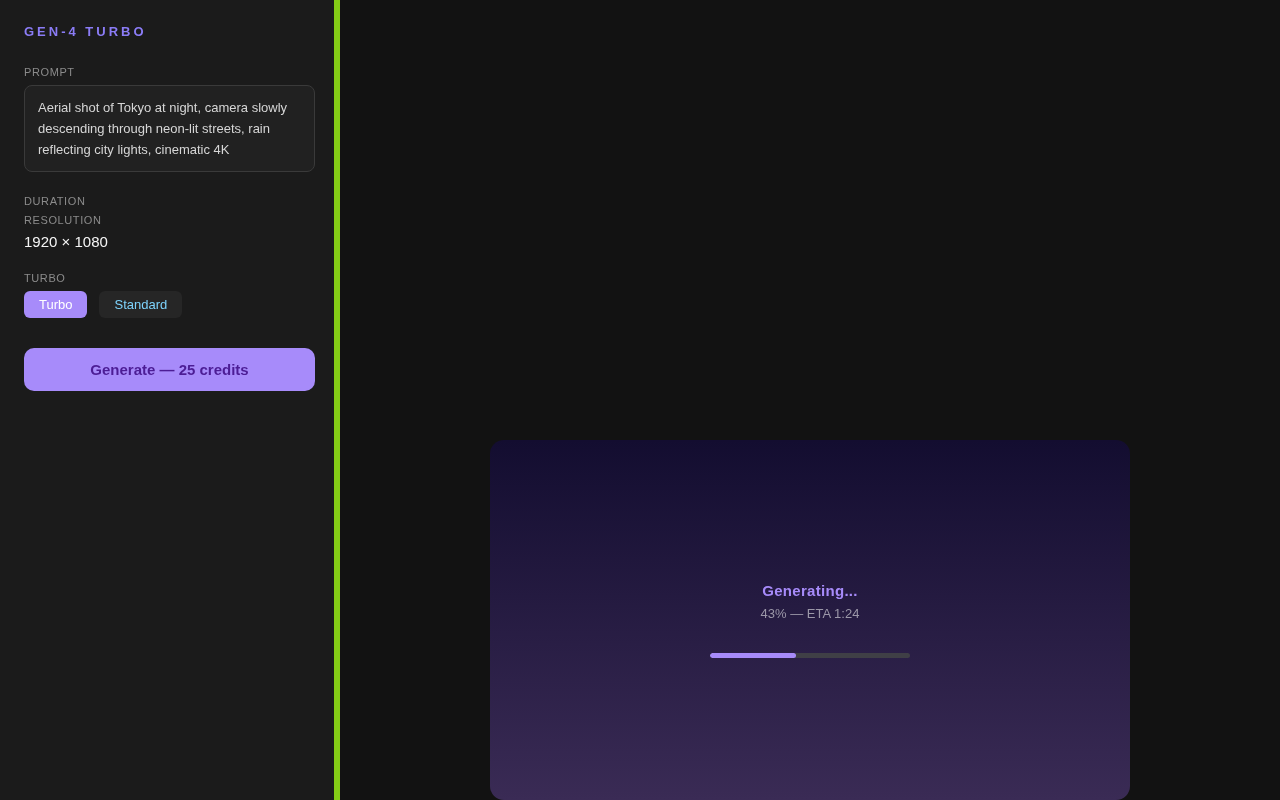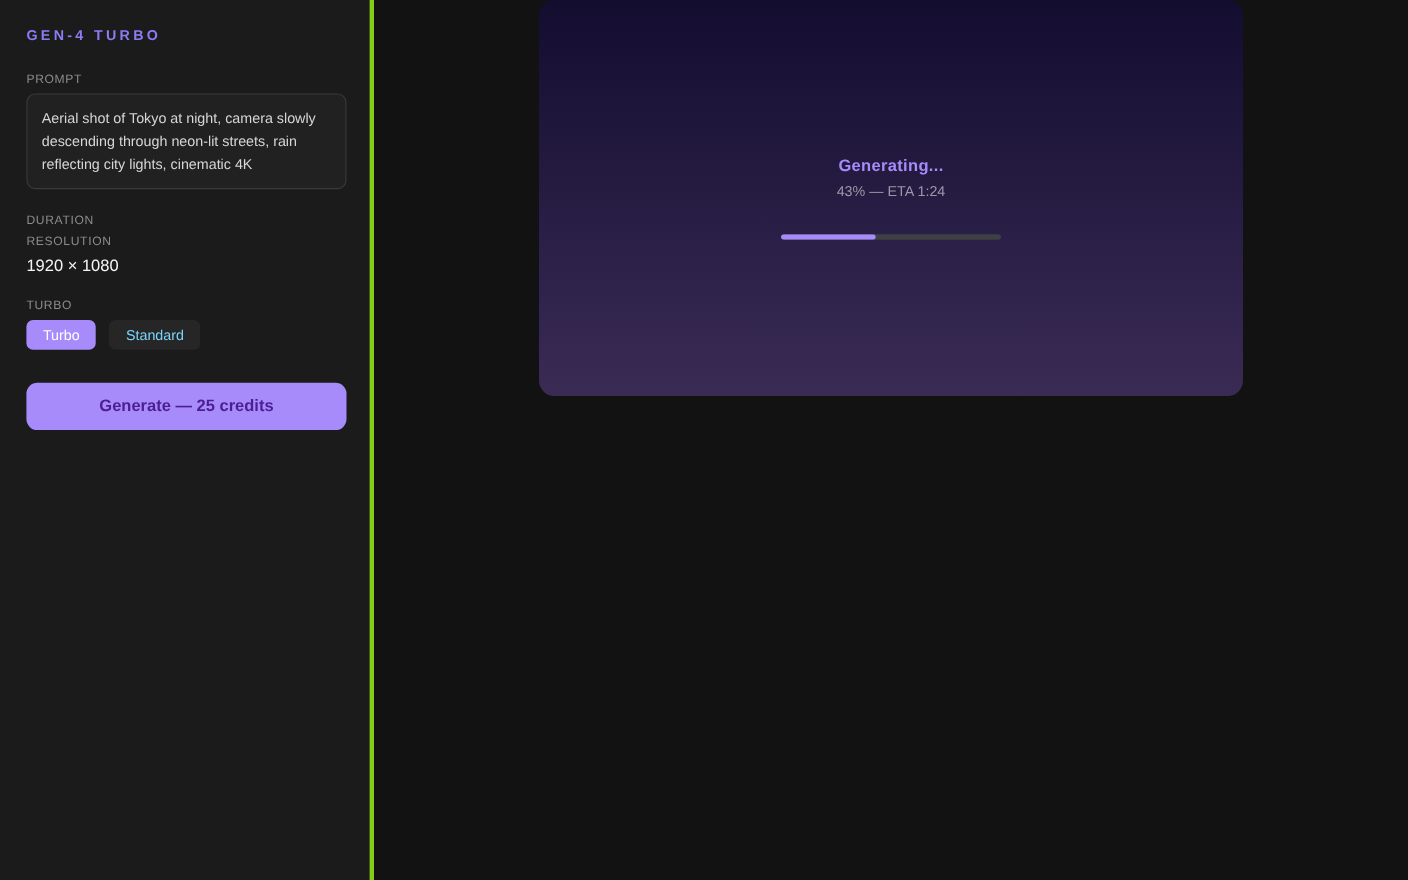--- a/index.html
+++ b/index.html
@@ -10,21 +10,21 @@
     display: flex;
     color: #f0f0f0;
   }
 
   
   .sidebar {
     width: 340px;
     min-width: 340px;
     height: 800px;
     background: var(--sidebar-bg, #1b1b1b);
-    border-right: 4px solid #84cc16;
+    border-right: 6px solid #84cc16;
     padding: 24px;
   }
   .app-title {
     color: var(--title-accent, #8b7cf6);
     font-size: 13px;
     font-weight: bold;
     letter-spacing: 3px;
     margin-bottom: 27px;
   }
   .field-label {
@@ -86,21 +86,21 @@
     font-size: 15px;
     font-weight: bold;
     cursor: pointer;
   }
 
   
   .main {
     flex: 1;
     height: 800px;
     display: flex;
-    align-items: flex-start;
+    align-items: flex-end;
     justify-content: center;
     background: var(--main-bg, #121212);
   }
   .preview-card {
     width: 640px;
     height: 360px;
     border-radius: 14px;
     background: linear-gradient(to bottom,
       var(--card-gradient-top, #130d30) 0%,
       var(--card-gradient-bottom, #3a2b55) 100%);

